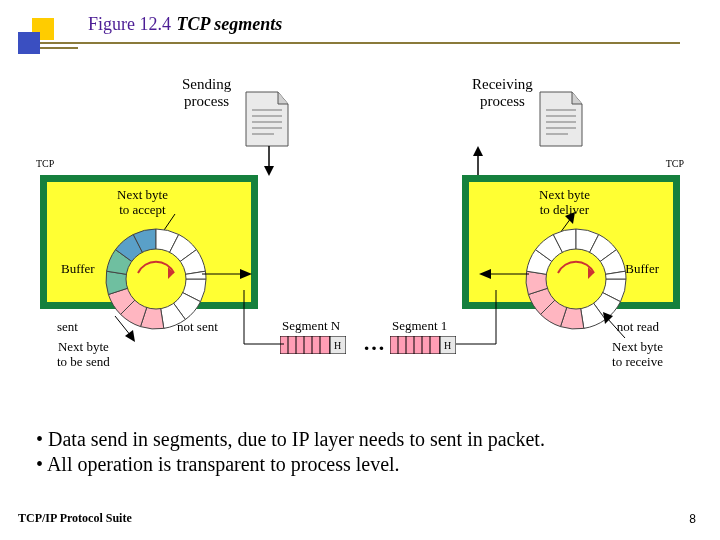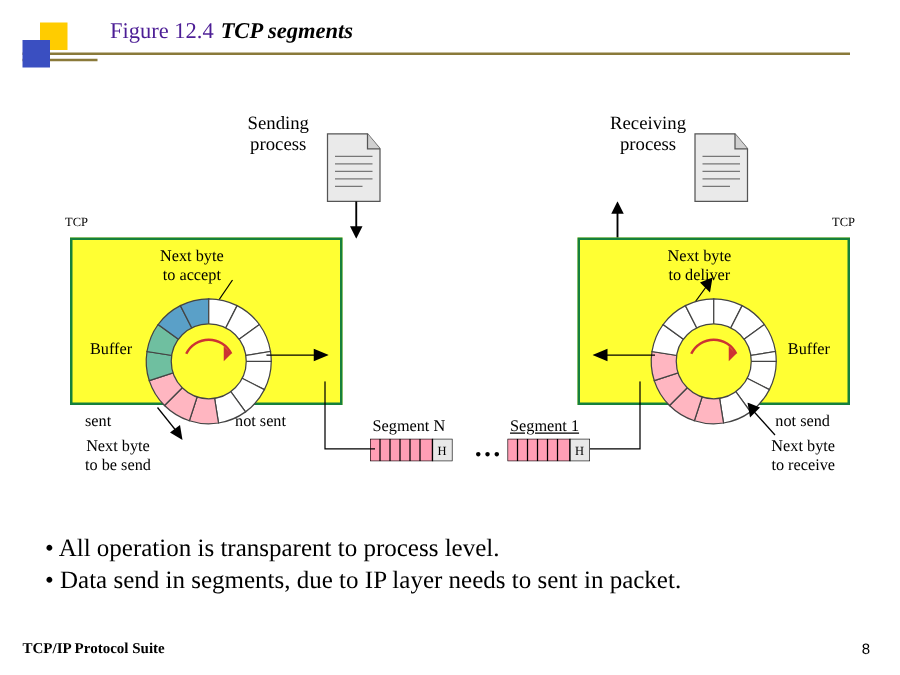--- a/index.html
+++ b/index.html
@@ -25,41 +25,41 @@
     top: 18px; left: 18px;
     width: 50px; height: 50px;
   }
   .corner .sq1 { position:absolute; top:0; left:14px; width:22px; height:22px; background:#ffcc00; }
   .corner .sq2 { position:absolute; top:14px; left:0; width:22px; height:22px; background:#3a4fc1; }
   .underline-full { position:absolute; top:42px; left:18px; right:40px; height:2px; background:#8a7a3a; z-index: -1;}
   .underline-short { position:absolute; top:47px; left:18px; width:60px; height:2px; background:#8a7a3a; z-index:-1;}
 
   .diagram {
     position: absolute;
-    top: 80px; left: 56px; right: 40px; height: 320px; margin-top: 15px;
+    top: 80px; left: 40px; right: 40px; height: 320px;
   }
   .proc-label {
     position: absolute;
     font-size: 15px;
     text-align: center;
     white-space: pre;
   }
   .doc-icon {
     position: absolute;
     width: 46px; height: 58px;
   }
   .tcp-label {
     position: absolute;
     font-size: 10px;
   }
   .buffer-box {
     position: absolute;
     width: 218px; height: 134px;
     background: #ffff33;
-    border: 2px solid #15803d;
+    border: 7px solid #15803d;
   }
   .buf-text {
     position: absolute;
     font-size: 13px;
     text-align: center;
     white-space: pre;
     line-height: 1.15;
   }
   .ring {
     position: absolute;
@@ -226,21 +226,21 @@
         </g>
         <circle r="30" fill="#ffff33" stroke="#444"></circle>
         <path d="M -18,-6 A 20,20 0 0,1 18,-6" fill="none" stroke="#c33" stroke-width="2"></path>
         <polygon points="18,-6 12,-12 12,0" fill="#c33"></polygon>
       </g>
     </svg>
     <svg style="position:absolute; top:80px; left:10px; width:50px; height:24px;">
       <line x1="50" y1="12" x2="10" y2="12" stroke="#000"></line>
       <polygon points="0,12 12,7 12,17" fill="#000"></polygon>
     </svg>
-    <div class="buf-text" style="top:138px; right:14px;">not send</div>
+    <div class="buf-text" style="top:138px; right:14px;">not read</div>
     <div class="buf-text" style="top:158px; right:10px; text-align:right;">Next byte
 to receive</div>
     <svg style="position:absolute; top:130px; left:130px; width:30px; height:30px;">
       <line x1="26" y1="26" x2="8" y2="6" stroke="#000"></line>
       <polygon points="4,0 6,12 14,4" fill="#000"></polygon>
     </svg>
   </div>
 
   <div class="seg-label" style="top:238px; left:242px;">Segment N</div>
   <svg class="segbox" style="top:256px; left:240px;" viewBox="0 0 66 18">
@@ -249,21 +249,21 @@
     <line x1="16" y1="0" x2="16" y2="18" stroke="#000"></line>
     <line x1="24" y1="0" x2="24" y2="18" stroke="#000"></line>
     <line x1="32" y1="0" x2="32" y2="18" stroke="#000"></line>
     <line x1="40" y1="0" x2="40" y2="18" stroke="#000"></line>
     <rect x="50" y="0" width="16" height="18" fill="#e8e8e8" stroke="#000"></rect>
     <text x="54" y="13" font-size="10" font-family="serif">H</text>
   </svg>
 
   <div class="dots" style="top:250px; left:323px;">…</div>
 
-  <div class="seg-label" style="top:238px; left:352px;text-decoration:underline;">Segment 1</div>
+  <div class="seg-label" style="top:238px; left:352px;">Segment 1</div>
   <svg class="segbox" style="top:256px; left:350px;" viewBox="0 0 66 18">
     <rect x="0" y="0" width="50" height="18" fill="#ff9eb5" stroke="#000"></rect>
     <line x1="8" y1="0" x2="8" y2="18" stroke="#000"></line>
     <line x1="16" y1="0" x2="16" y2="18" stroke="#000"></line>
     <line x1="24" y1="0" x2="24" y2="18" stroke="#000"></line>
     <line x1="32" y1="0" x2="32" y2="18" stroke="#000"></line>
     <line x1="40" y1="0" x2="40" y2="18" stroke="#000"></line>
     <rect x="50" y="0" width="16" height="18" fill="#e8e8e8" stroke="#000"></rect>
     <text x="54" y="13" font-size="10" font-family="serif">H</text>
   </svg>
@@ -271,18 +271,18 @@
   <svg style="position:absolute; top:210px; left:200px; width:50px; height:56px;">
     <path d="M 4 0 L 4 54 L 44 54" fill="none" stroke="#000"></path>
   </svg>
   <svg style="position:absolute; top:210px; left:410px; width:50px; height:56px;">
     <path d="M 46 0 L 46 54 L 6 54" fill="none" stroke="#000"></path>
   </svg>
 
 </div>
 
 <div class="bullets">
+  <p>• <span>Data send in segments, due to IP layer needs to sent in packet.</span></p>
   <p>• <span>All operation is transparent to process level.</span></p>
-  <p>• <span>Data send in segments, due to IP layer needs to sent in packet.</span></p>
 </div>
 
 <div class="footer-left">TCP/IP Protocol Suite</div>
 <div class="footer-right">8</div>
 
 </body></html>

